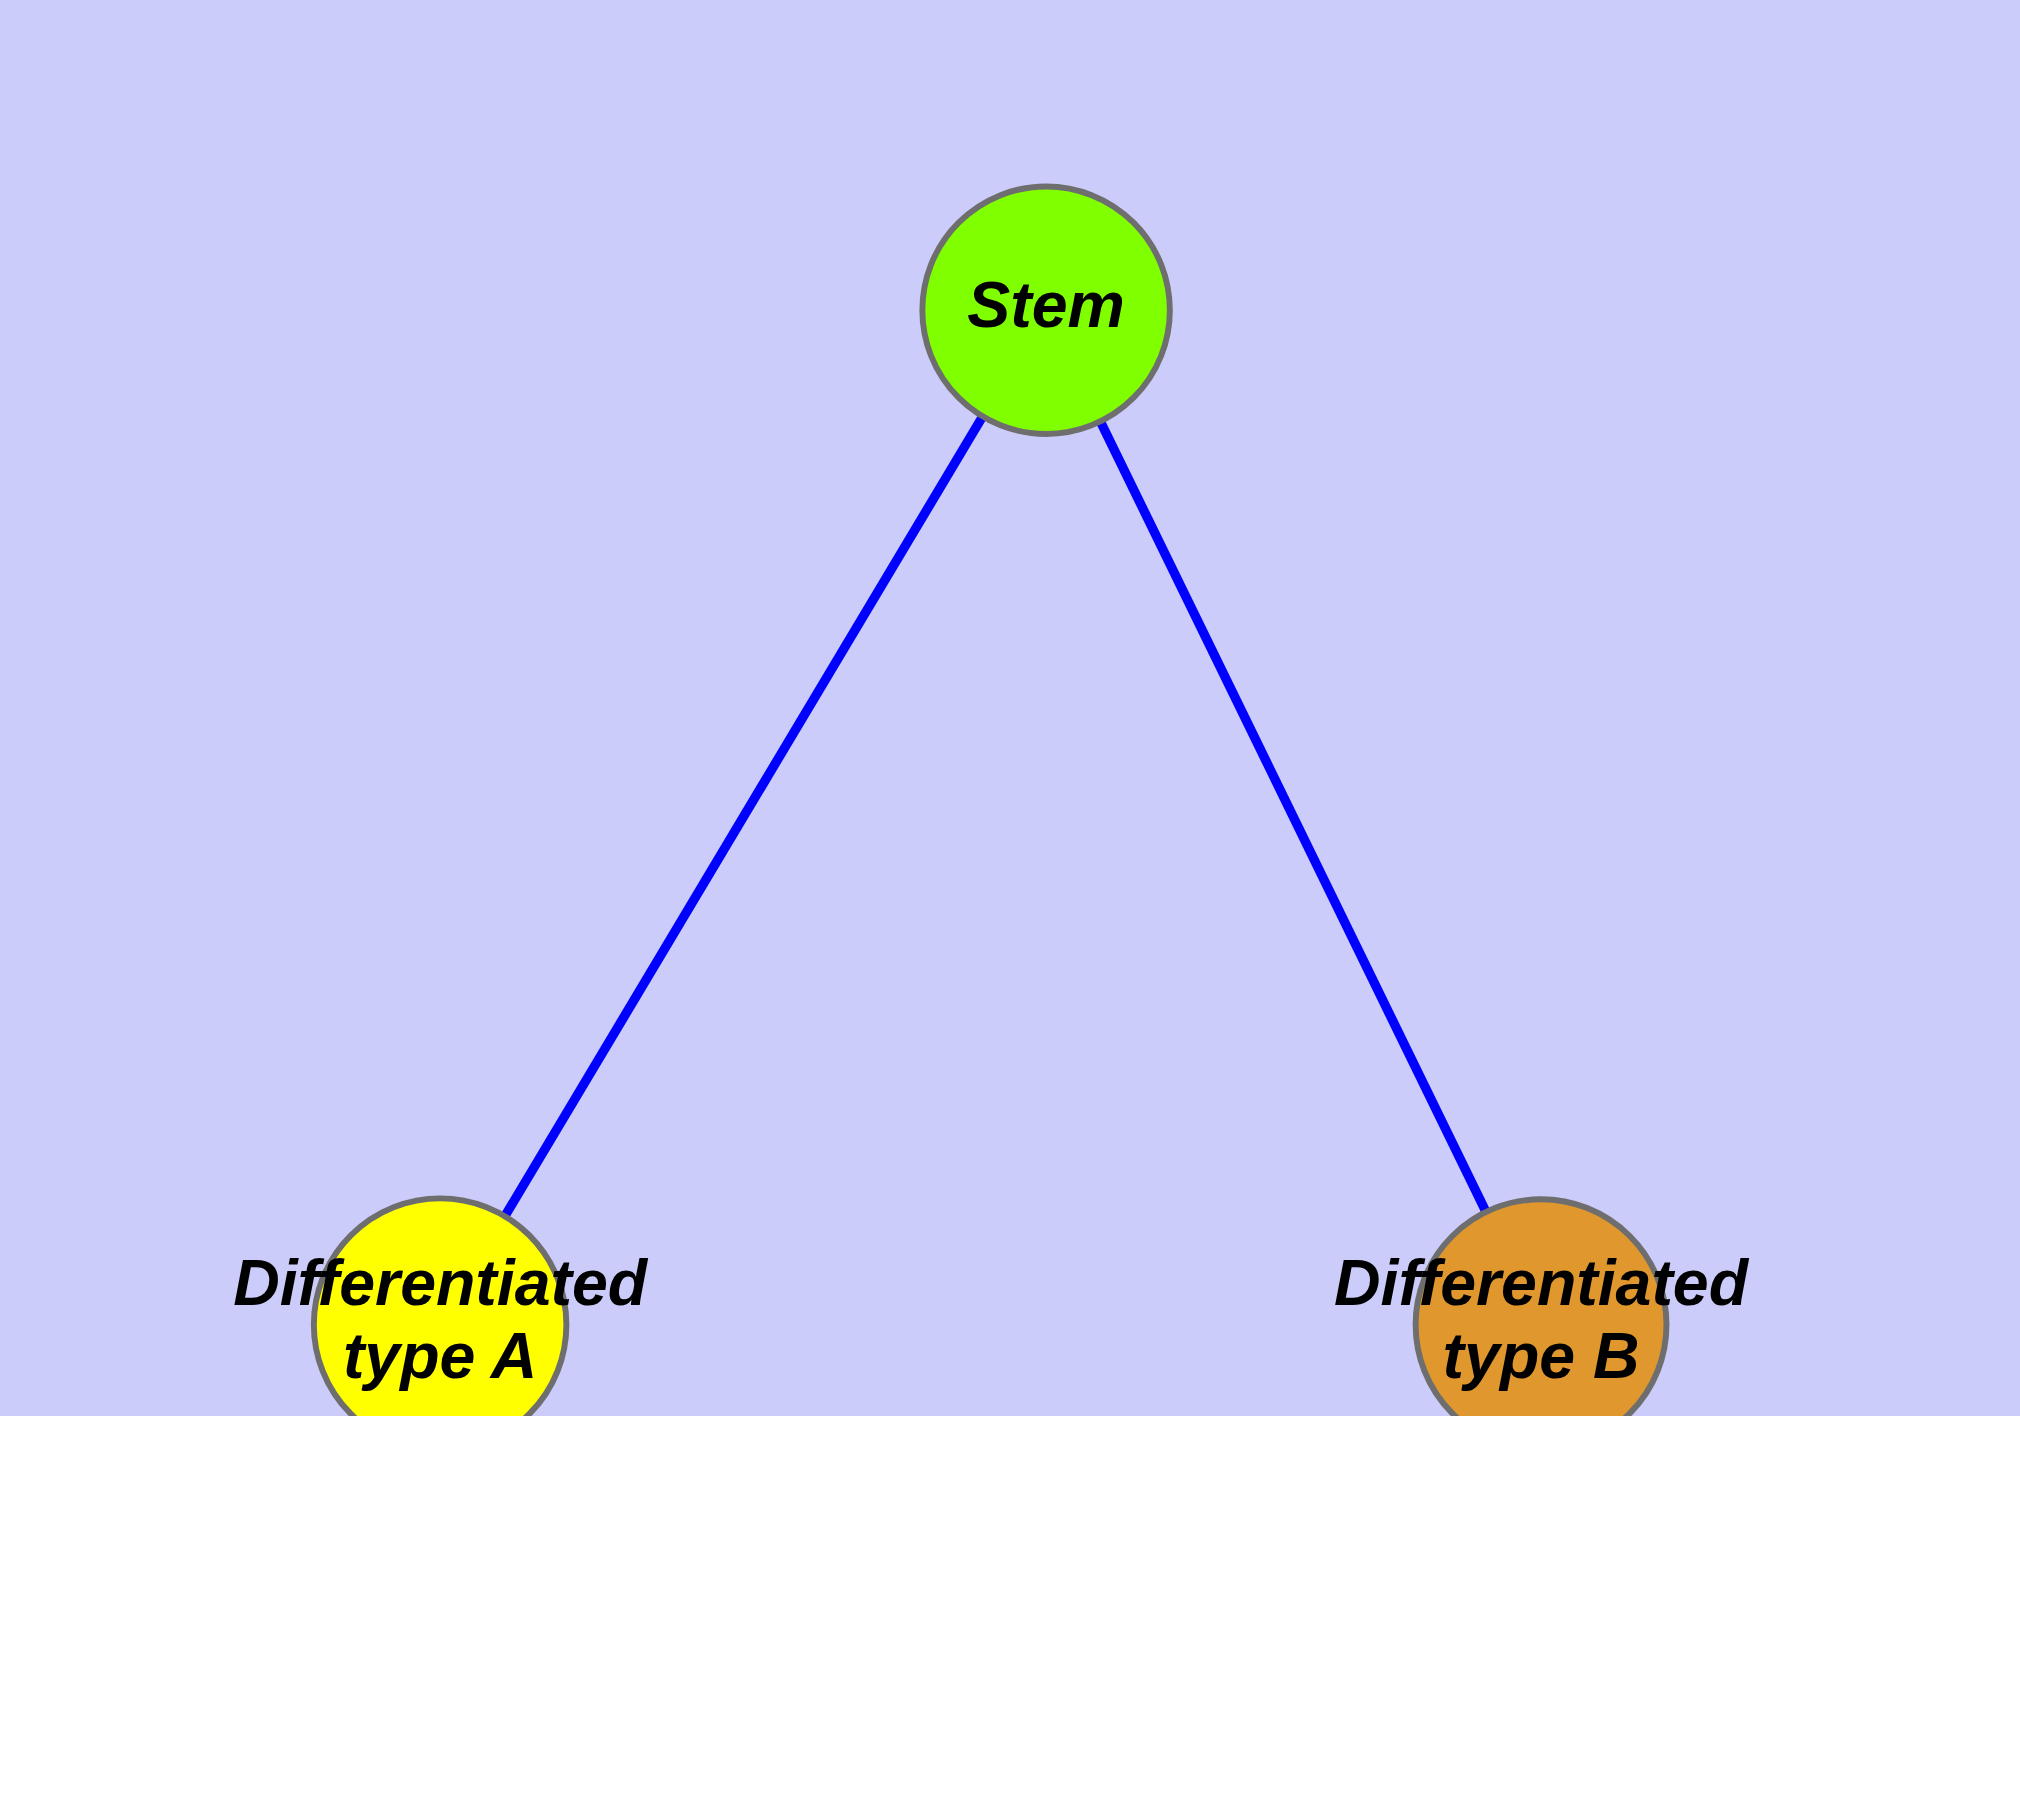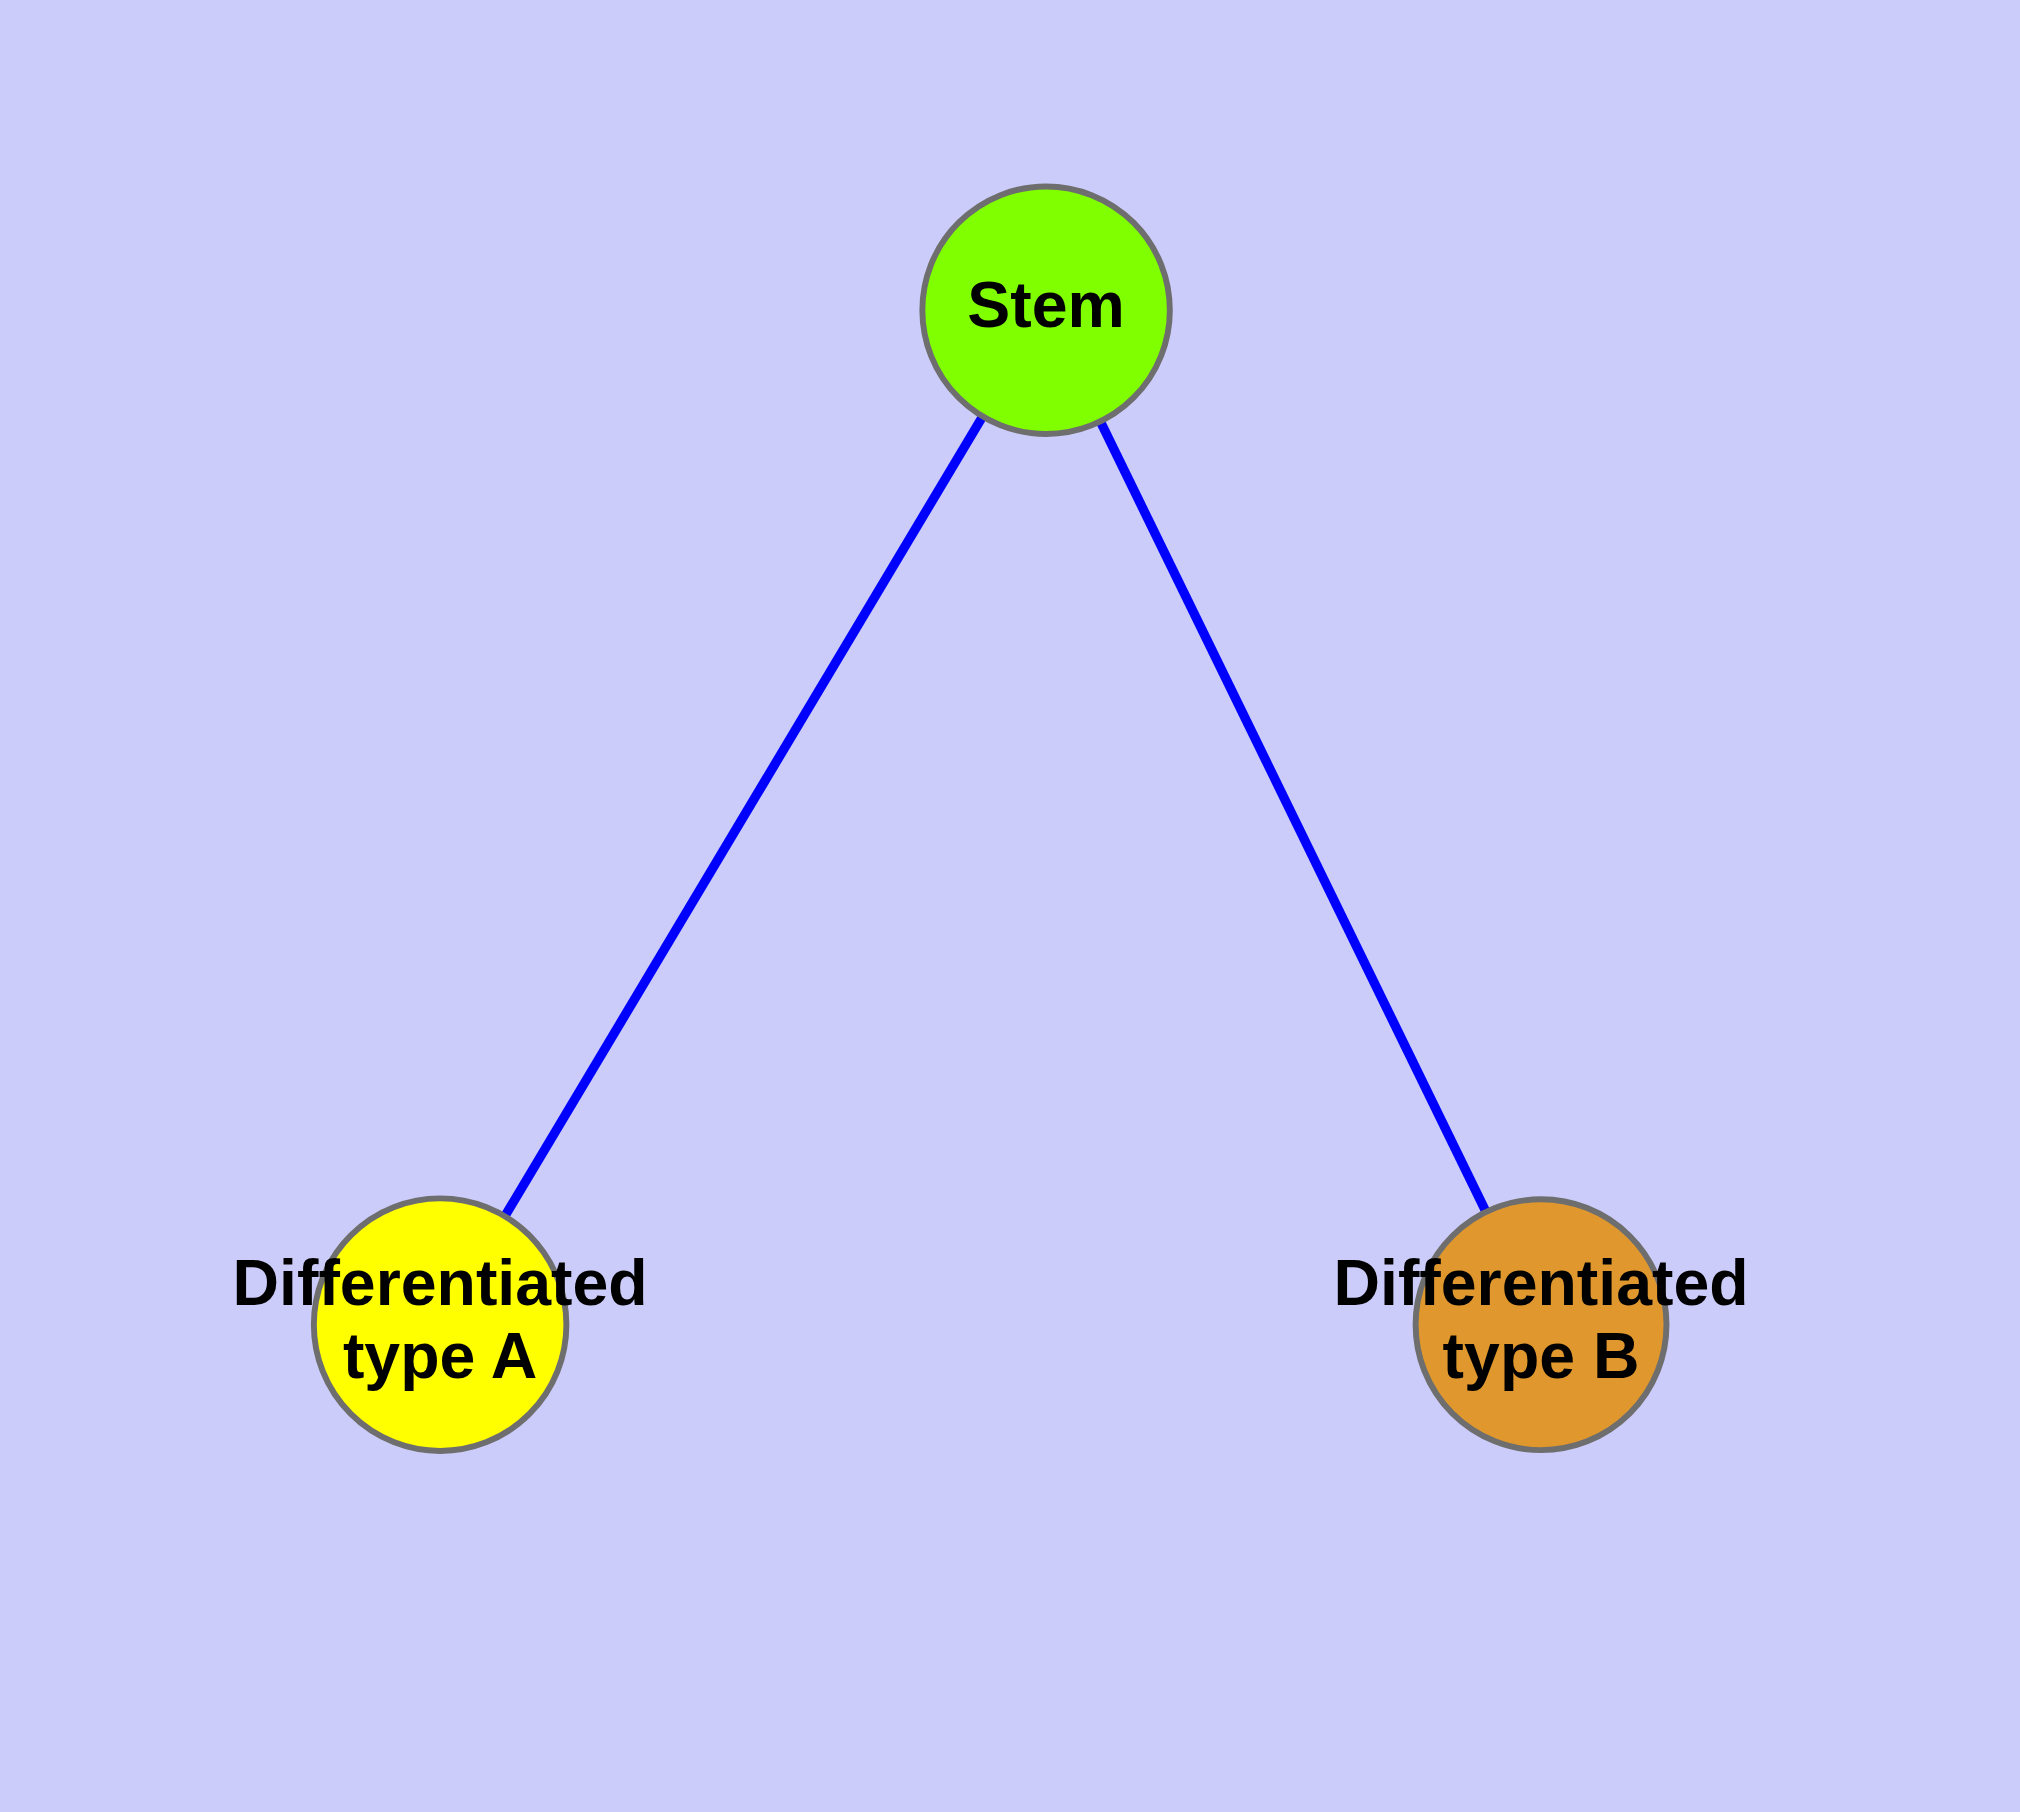--- a/index.html
+++ b/index.html
@@ -32,21 +32,21 @@
     font-weight: bold;
     fill: #000000;
     text-anchor: middle;
     dominant-baseline: middle;
     paint-order: normal;
   }
 </style>
 </head>
 <body>
 
-<div id="stage" style="width: 2021px; height: 1812px;">
+<div id="stage" style="width: 2021px; height: 1416px; font-style: italic;">
   <div id="canvas-bg" style="background: rgb(204, 204, 250);"></div>
 
   <svg id="graph-svg" viewBox="0 0 2384 2138" xmlns="http://www.w3.org/2000/svg" style="width: 2021px; height: 1812px;">
 
     <g id="edges-layer">
         <line x1="1234" y1="366" x2="519" y2="1563" stroke="#0000ff" stroke-width="11" stroke-linecap="butt"></line>
         <line x1="1234" y1="366" x2="1818" y2="1563" stroke="#0000ff" stroke-width="11" stroke-linecap="butt"></line>
       </g>
     <g id="nodes-layer">
         <g>

